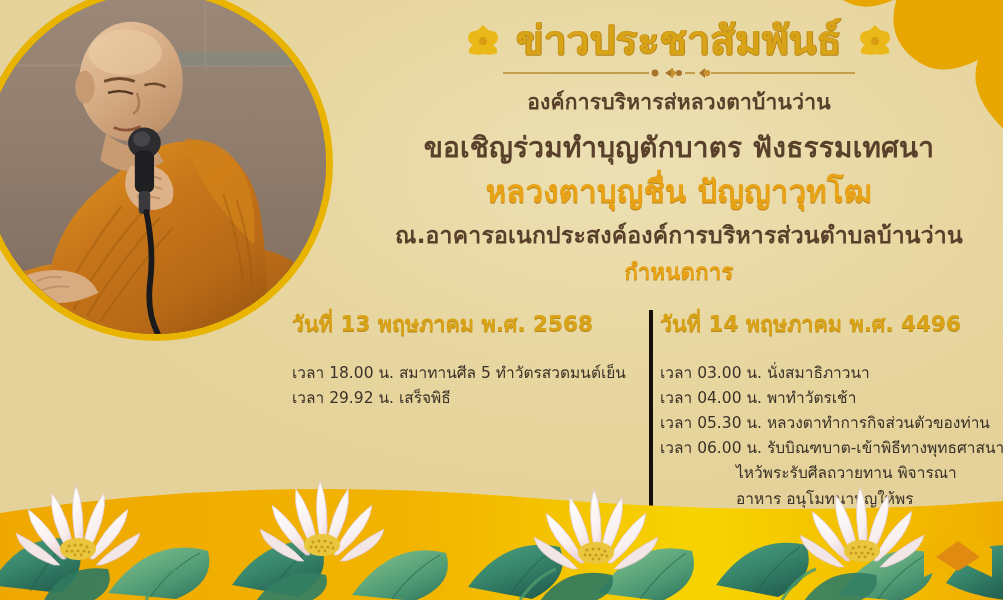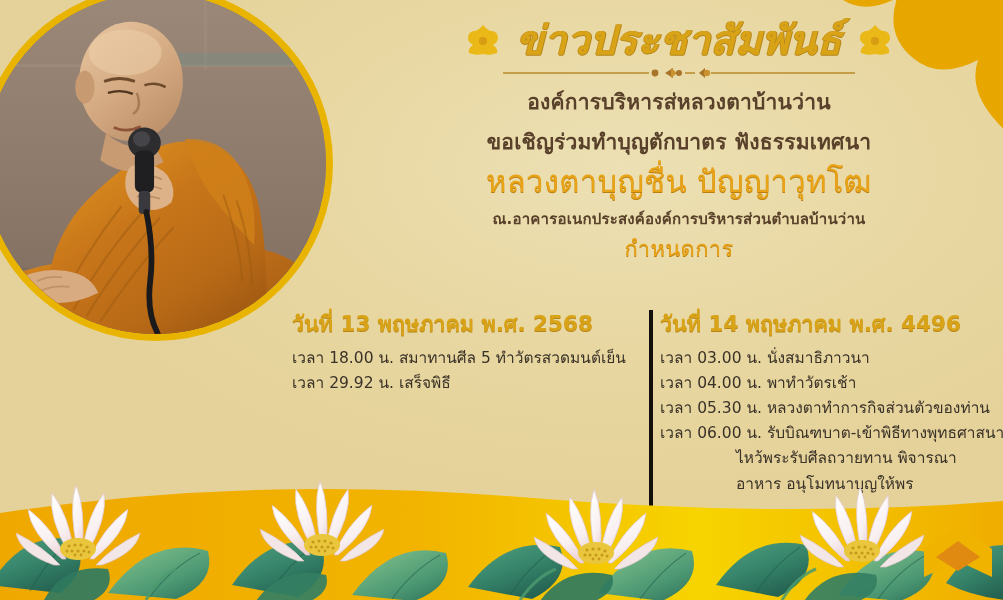--- a/index.html
+++ b/index.html
@@ -60,44 +60,43 @@
     gap:16px;
   }
 
   .main-title {
     font-size:40px;
     font-weight:bold;
     color:#d9a318;
     letter-spacing:.5px;
     line-height:1.12;
     text-shadow:0 1px 0 #b5851a, 1px 0 0 #b5851a, -1px 0 0 #c8951c;
-    font-style:italic;
   }
 
   .ornament { flex:0 0 auto; }
 
   .title-divider {
     margin:2px auto 6px auto;
     width:360px; height:16px;
     display:block;
   }
 
   .line-dark {
     color:#59402a;
     font-weight:bold;
-    font-size:21px;
+    font-size:28px;
     line-height:1.5;
     letter-spacing:.2px;
   }
   .line-dark.l2 { font-size:21px; }
-  .line-dark.l4 { font-size:15px; }
+  .line-dark.l4 { font-size:23px; }
 
   .line-accent {
     color:#e8a317;
-    font-weight:normal;
+    font-weight:bold;
     font-size:31px;
     line-height:1.45;
     letter-spacing:.3px;
     text-shadow:0 1px 0 #bb7f12;
   }
   .line-accent.kamnod {
     font-size:22px;
     margin-top:3px;
   }
 
@@ -117,21 +116,21 @@
     position:absolute;
     left:357px; top:4px;
     width:4px; height:202px;
     background:#120f0c;
   }
 
   .date-head {
     font-size:21.5px;
     font-weight:bold;
     color:#d9a318;
-    margin-bottom:6px;
+    margin-bottom:21px;
     text-shadow:0 1px 0 #b5851a;
     white-space:nowrap;
   }
 
   .sched-item {
     font-size:15.5px;
     color:#3a3228;
     line-height:1.62;
     white-space:nowrap;
   }

